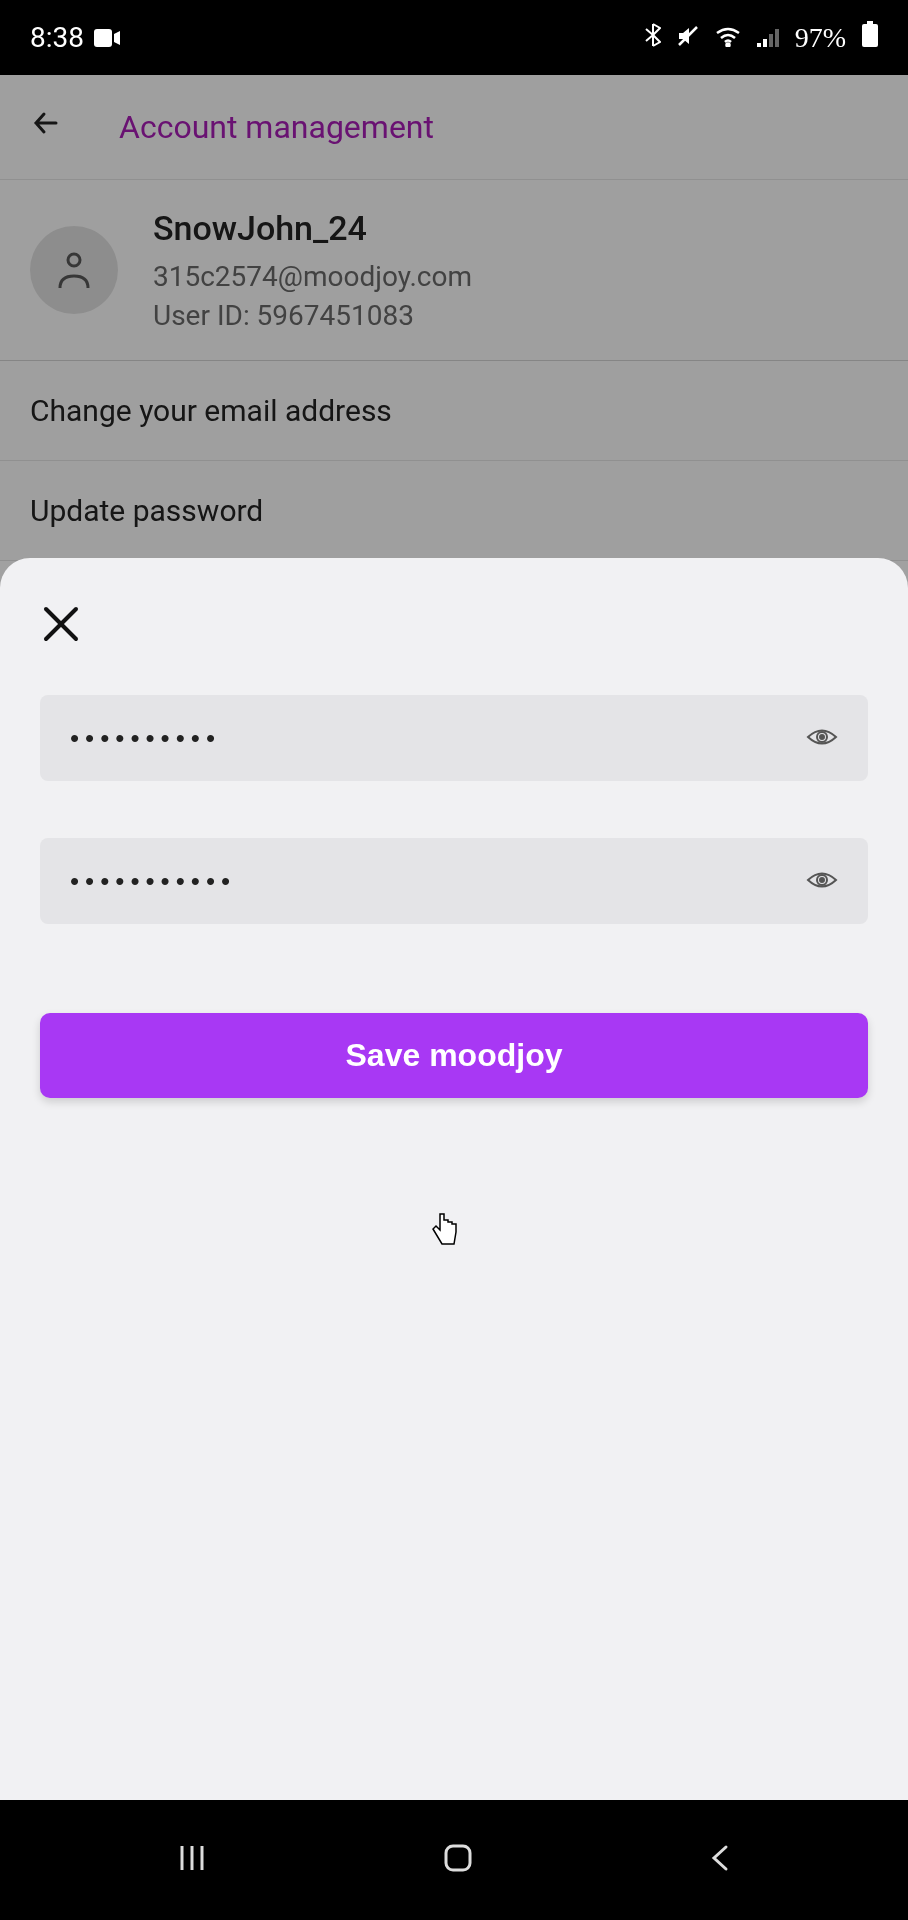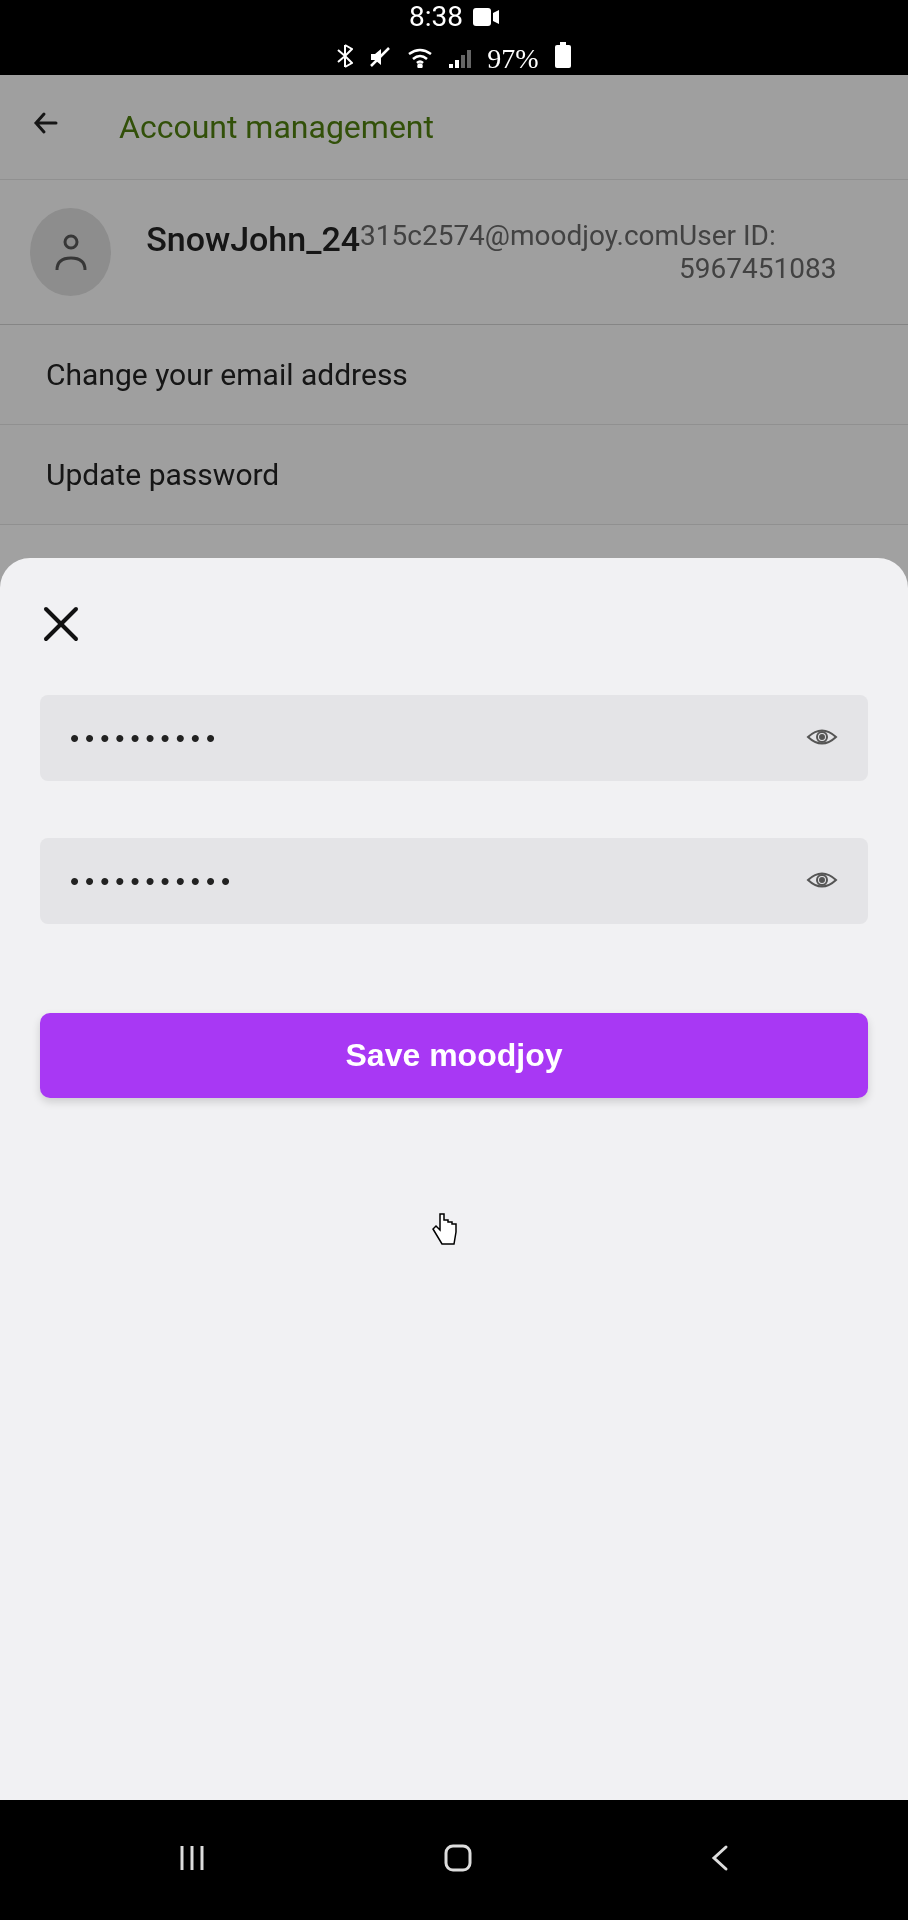--- a/index.html
+++ b/index.html
@@ -17,21 +17,20 @@
     }
     .status-bar {
       height: 75px;
       background: #000;
       display: flex;
       align-items: center;
       justify-content: space-between;
       padding: 0 30px;
       color: #fff;
       font-size: 28px;
-      flex-direction: column;
     }
     .status-left {
       display: flex;
       align-items: center;
       gap: 10px;
     }
     .status-right {
       display: flex;
       align-items: center;
       gap: 16px;
@@ -51,21 +50,21 @@
       padding: 0 30px;
       border-bottom: 1px solid #ddd;
     }
     .back-arrow {
       font-size: 36px;
       color: #222;
       margin-right: 55px;
     }
     .header-title {
       font-size: 32px;
-      color: #4d7c0f;
+      color: #a21caf;
       font-weight: 400;
     }
     .user-section {
       background: #f5f5f5;
       padding: 28px 30px;
       display: flex;
       align-items: center;
       border-bottom: 1px solid #ccc;
     }
     .avatar {
@@ -74,42 +73,42 @@
       border-radius: 50%;
       background: #d9d9d9;
       display: flex;
       align-items: center;
       justify-content: center;
       margin-right: 35px;
       color: #555;
     }
     .user-info {
       display: flex;
-      flex-direction: row;
+      flex-direction: column;
     }
     .username {
       font-size: 34px;
       font-weight: 500;
       color: #222;
       margin-bottom: 12px;
     }
     .user-email {
       font-size: 28px;
       color: #666;
       margin-bottom: 6px;
     }
     .user-id {
       font-size: 28px;
       color: #666;
     }
     .menu-list {
       background: #f5f5f5;
     }
     .menu-item {
-      padding: 32px 46px;
+      padding: 32px 30px;
       font-size: 30px;
       color: #222;
       border-bottom: 1px solid #ddd;
     }
     .backdrop-overlay {
       position: absolute;
       top: 75px;
       left: 0;
       right: 0;
       bottom: 0;

